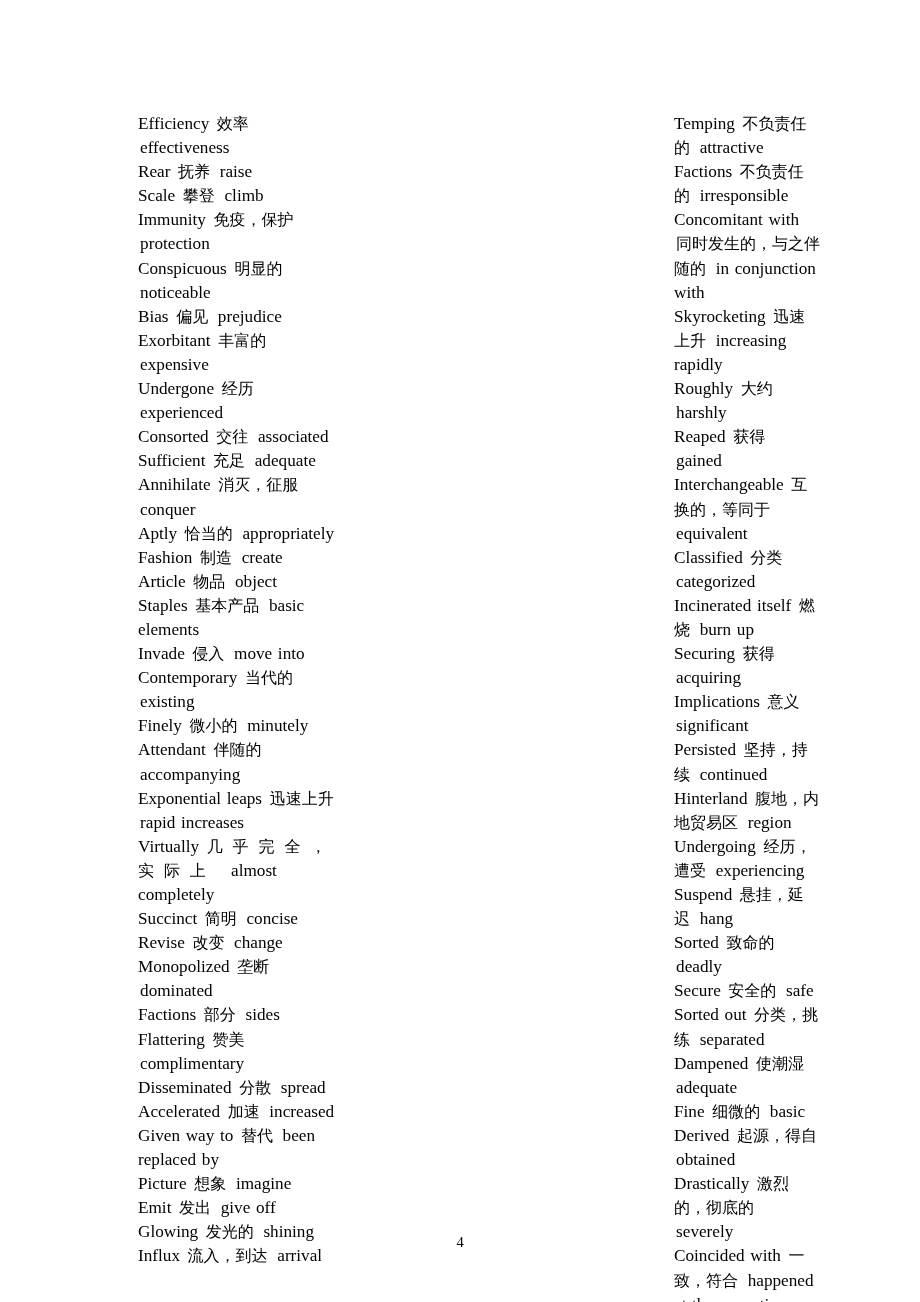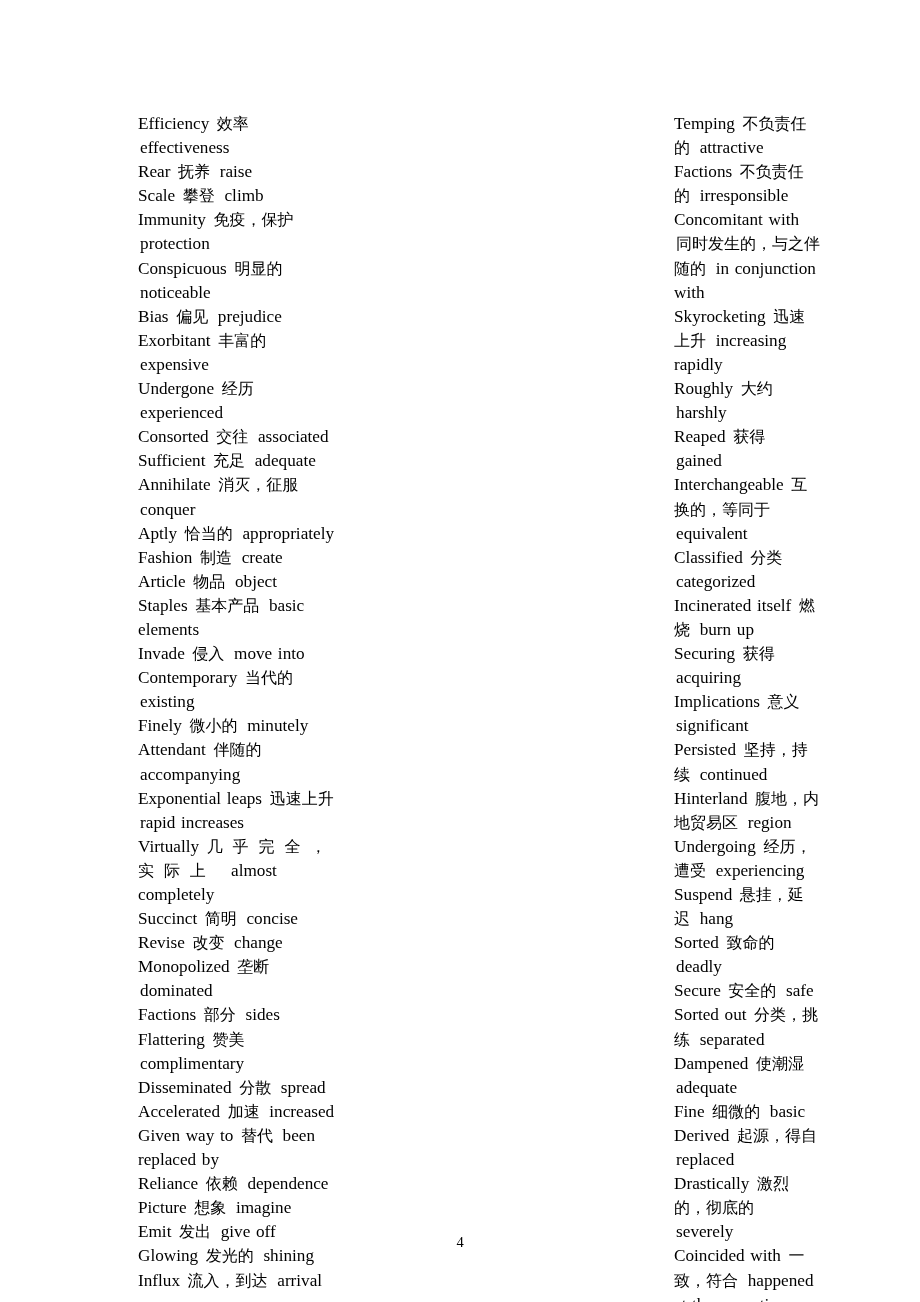--- a/index.html
+++ b/index.html
@@ -104,21 +104,20 @@
         <div class="entry"><span class="en">Exponential leaps</span> <span class="cjk">迅速上升</span> <span class="gloss">rapid increases</span></div>
         <div class="entry justified"><span class="en">Virtually</span> <span class="cjk cjk-stretch">几乎完全，实际上</span> <span class="gloss">almost completely</span></div>
         <div class="entry"><span class="en">Succinct</span> <span class="cjk">简明</span> <span class="gloss">concise</span></div>
         <div class="entry"><span class="en">Revise</span> <span class="cjk">改变</span> <span class="gloss">change</span></div>
         <div class="entry"><span class="en">Monopolized</span> <span class="cjk">垄断</span> <span class="gloss">dominated</span></div>
         <div class="entry"><span class="en">Factions</span> <span class="cjk">部分</span> <span class="gloss">sides</span></div>
         <div class="entry"><span class="en">Flattering</span> <span class="cjk">赞美</span> <span class="gloss">complimentary</span></div>
         <div class="entry"><span class="en">Disseminated</span> <span class="cjk">分散</span> <span class="gloss">spread</span></div>
         <div class="entry"><span class="en">Accelerated</span> <span class="cjk">加速</span> <span class="gloss">increased</span></div>
         <div class="entry"><span class="en">Given way to</span> <span class="cjk">替代</span> <span class="gloss">been replaced by</span></div>
-        <div class="entry"><span class="en">Reliance</span> <span class="cjk">依赖</span> <span class="gloss">dependence</span></div>
         <div class="entry"><span class="en">Picture</span> <span class="cjk">想象</span> <span class="gloss">imagine</span></div>
         <div class="entry"><span class="en">Emit</span> <span class="cjk">发出</span> <span class="gloss">give off</span></div>
         <div class="entry"><span class="en">Glowing</span> <span class="cjk">发光的</span> <span class="gloss">shining</span></div>
         <div class="entry"><span class="en">Influx</span> <span class="cjk">流入，到达</span> <span class="gloss">arrival</span></div>
       </div>
     <div class="col col-right">
         <div class="entry"><span class="en">Temping</span> <span class="cjk">不负责任的</span> <span class="gloss">attractive</span></div>
         <div class="entry"><span class="en">Factions</span> <span class="cjk">不负责任的</span> <span class="gloss">irresponsible</span></div>
         <div class="entry"><span class="en">Concomitant with</span> <span class="cjk">同时发生的，与之伴随的</span> <span class="gloss">in conjunction with</span></div>
         <div class="entry"><span class="en">Skyrocketing</span> <span class="cjk">迅速上升</span> <span class="gloss">increasing rapidly</span></div>
@@ -131,21 +130,21 @@
         <div class="entry"><span class="en">Implications</span> <span class="cjk">意义</span> <span class="gloss">significant</span></div>
         <div class="entry"><span class="en">Persisted</span> <span class="cjk">坚持，持续</span> <span class="gloss">continued</span></div>
         <div class="entry"><span class="en">Hinterland</span> <span class="cjk">腹地，内地贸易区</span> <span class="gloss">region</span></div>
         <div class="entry"><span class="en">Undergoing</span> <span class="cjk">经历，遭受</span> <span class="gloss">experiencing</span></div>
         <div class="entry"><span class="en">Suspend</span> <span class="cjk">悬挂，延迟</span> <span class="gloss">hang</span></div>
         <div class="entry"><span class="en">Sorted</span> <span class="cjk">致命的</span> <span class="gloss">deadly</span></div>
         <div class="entry"><span class="en">Secure</span> <span class="cjk">安全的</span> <span class="gloss">safe</span></div>
         <div class="entry"><span class="en">Sorted out</span> <span class="cjk">分类，挑练</span> <span class="gloss">separated</span></div>
         <div class="entry"><span class="en">Dampened</span> <span class="cjk">使潮湿</span> <span class="gloss">adequate</span></div>
         <div class="entry"><span class="en">Fine</span> <span class="cjk">细微的</span> <span class="gloss">basic</span></div>
-        <div class="entry"><span class="en">Derived</span> <span class="cjk">起源，得自</span> <span class="gloss">replaced</span></div>
+        <div class="entry"><span class="en">Derived</span> <span class="cjk">起源，得自</span> <span class="gloss">obtained</span></div>
         <div class="entry"><span class="en">Drastically</span> <span class="cjk">激烈的，彻底的</span> <span class="gloss">severely</span></div>
         <div class="entry"><span class="en">Coincided with</span> <span class="cjk">一致，符合</span> <span class="gloss">happened at the same time</span></div>
       </div>
   </div>
 
   <div class="page-number">4</div>
 
 </div>
 
 </body></html>

